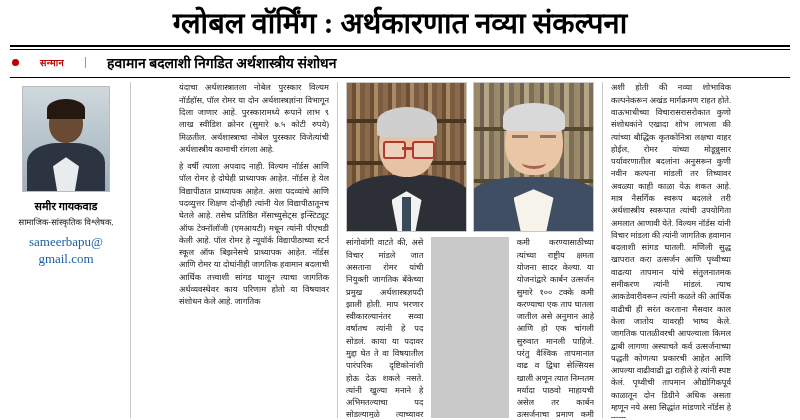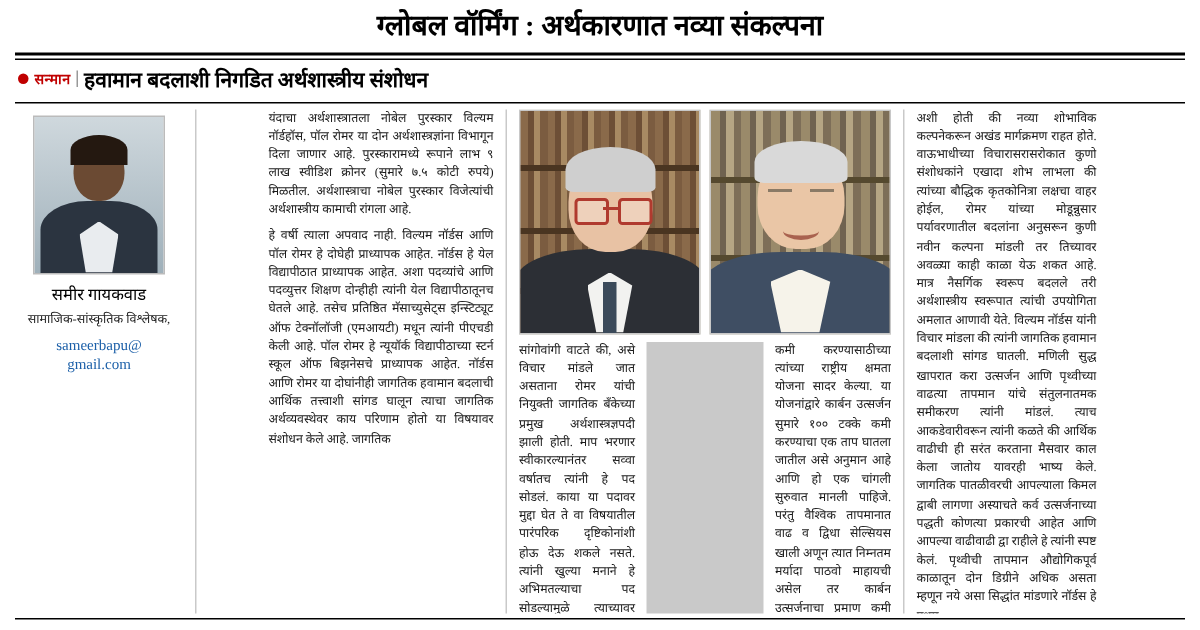--- a/index.html
+++ b/index.html
@@ -19,39 +19,39 @@
     width: 800px;
     height: 420px;
     box-sizing: border-box;
     padding: 6px 10px 4px 10px;
   }
   
   .headline {
     text-align: center;
     font-family: "Liberation Serif", serif;
     font-weight: bold;
-    font-size: 19px;
+    font-size: 29px;
     line-height: 1.08;
     letter-spacing: 0px;
     color: #000000;
     padding: 2px 0 6px 0;
   }
   .rule-thick {
     border-top: 2.5px solid #000;
     margin: 0 0 0 0;
   }
   .rule-thin {
     border-top: 1px solid #000;
     margin: 2px 0 0 0;
   }
   
   .byline-strip {
     display: flex;
     align-items: center;
-    gap: 4px;
+    gap: 21px;
     padding: 3px 0 3px 0;
     font-family: "Liberation Serif", serif;
   }
   .byline-bullet {
     width: 7px;
     height: 7px;
     background: #c00000;
     border-radius: 50%;
     flex: 0 0 auto;
     margin-left: 2px;
@@ -152,33 +152,33 @@
     position: absolute;
     left: 50%;
     bottom: 0;
     width: 26px;
     height: 34px;
     margin-left: -13px;
     background: #e9ecef;
     clip-path: polygon(50% 0, 100% 26%, 84% 100%, 16% 100%, 0 26%);
   }
   .author-name {
-    font-weight: normal;
+    font-weight: bold;
     font-size: 11px;
     margin-top: 2px;
     color: #000;
   }
   .author-role {
     font-size: 8.4px;
     line-height: 1.35;
     margin-top: 2px;
     color: #222;
   }
   .author-mail {
-    font-size: 10px;
+    font-size: 13px;
     line-height: 1.3;
     margin-top: 6px;
     color: #1b5fa8;
   }
   
   .photo-row {
     display: flex;
     gap: 6px;
   }
   .photo {

